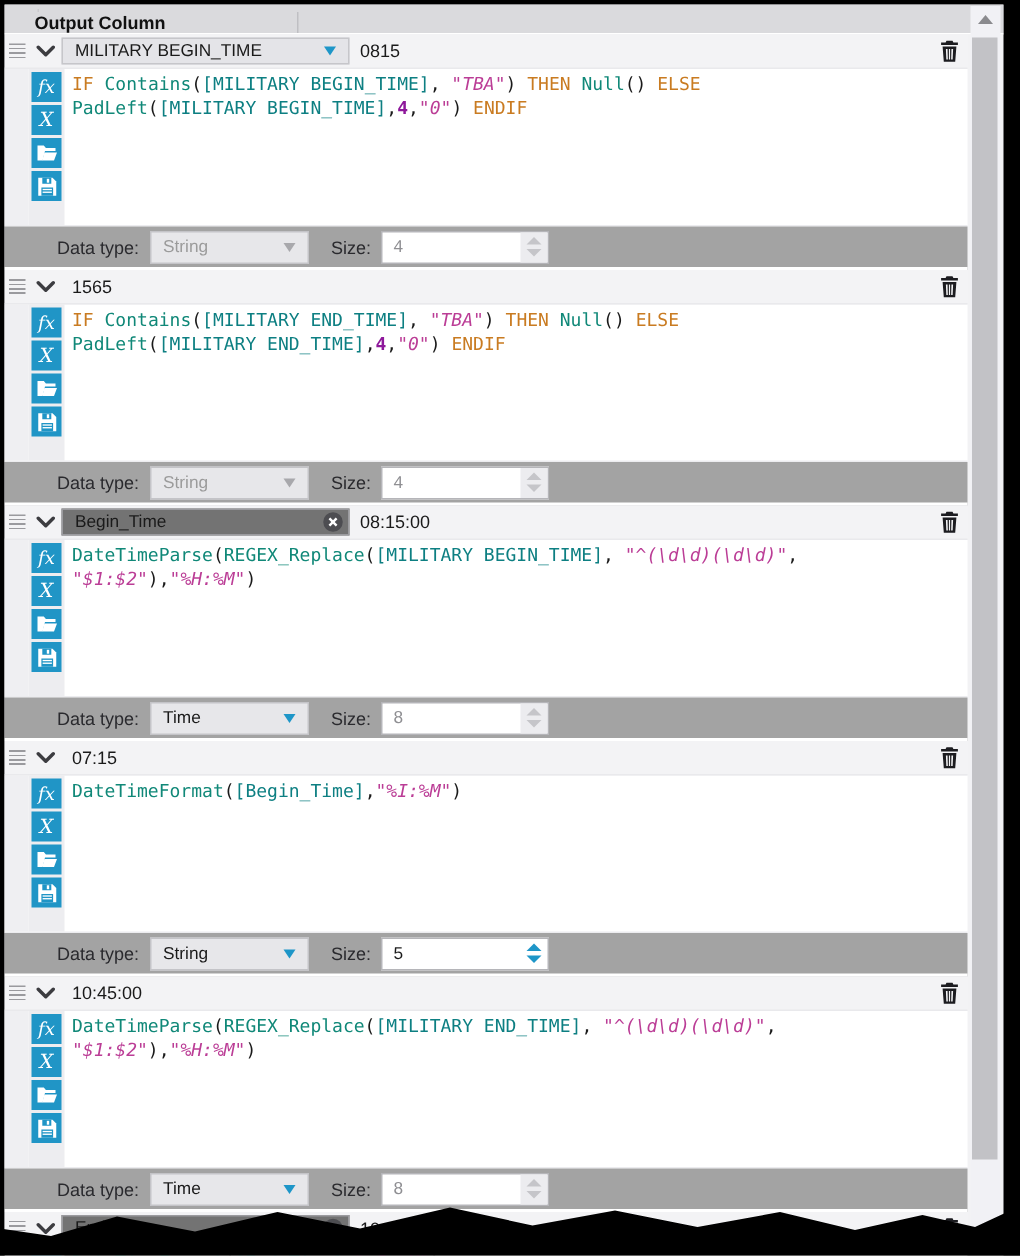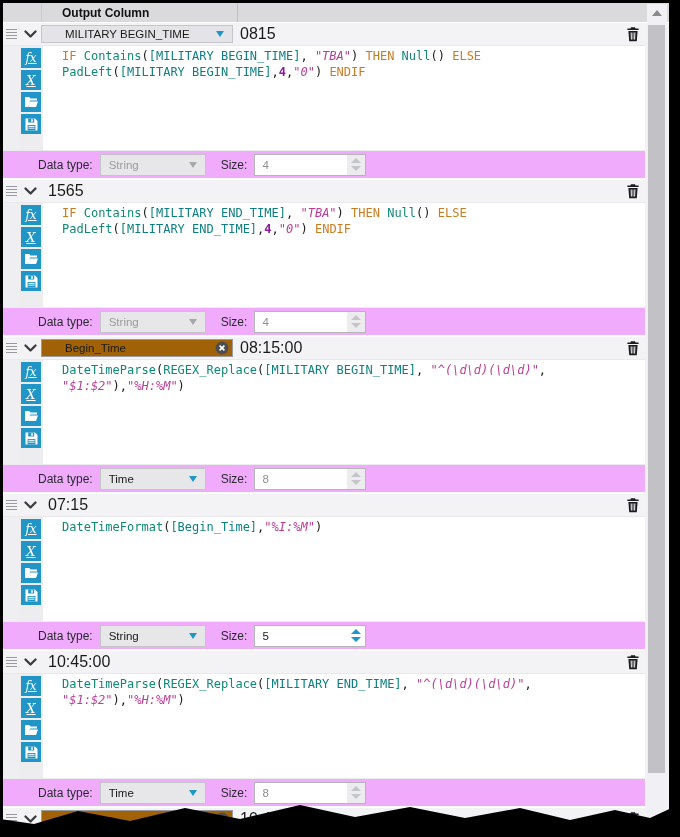--- a/index.html
+++ b/index.html
@@ -2,59 +2,59 @@
 <html><head>
 <meta charset="utf-8">
 <style>
   html,body{margin:0;padding:0;background:#222;}
   .frame{position:relative;width:680px;height:837px;background:#000;overflow:hidden;
          font-family:"Liberation Sans",sans-serif;}
   .app{position:absolute;left:3px;top:3px;width:666px;height:834px;background:#f2f2f4;overflow:hidden;}
   .content{margin-right:24px;}
 
   
-  .header-row{height:19px;background:#dadadd;display:flex;border-bottom:1px solid #fff;}
+  .header-row{height:19px;background:#dadadd;display:flex;border-bottom:1px solid #fff;flex-direction:column;}
   .rs{width:16px;height:100%;}
   .cs{width:22px;height:100%;border-right:1px solid #cacace;}
   .h-oc{width:196px;padding-left:20px;font-weight:bold;font-size:12px;color:#111;box-sizing:border-box;border-right:1px solid #bfbfc3;height:100%;display:flex;align-items:center;}
   .h-dp{flex:1;padding-left:8px;font-weight:bold;font-size:12px;color:#111;height:100%;display:flex;align-items:center;}
 
   
   .row{height:22px;display:flex;align-items:center;background:#f3f3f5;border-bottom:1px solid #e9e9ec;position:relative;}
   .grip{width:16px;display:flex;justify-content:center;}
   .grip i{display:block;width:11px;height:11px;
      background:repeating-linear-gradient(#9a9a9e 0 1px,transparent 1px 3px);}
   .chev{width:22px;display:flex;justify-content:center;align-items:center;}
-  .namebox{width:192px;height:18px;box-sizing:border-box;display:flex;align-items:center;position:relative;font-size:11.5px;color:#1a1a1a;padding-left:15px;}
+  .namebox{width:192px;height:18px;box-sizing:border-box;display:flex;align-items:center;position:relative;font-size:11.5px;color:#1a1a1a;}
   .name-select{background:#e4e4e8;border:1px solid #c6c6ca;}
-  .name-input{background:#a16207;border:1px solid #9b9b9f;}
+  .name-input{background:#737373;border:1px solid #9b9b9f;}
   .name-text{padding-left:8px;flex:1;white-space:nowrap;overflow:hidden;}
   .dd-arrow{width:0;height:0;border-left:4.5px solid transparent;border-right:4.5px solid transparent;border-top:6px solid #1e96c8;margin-right:8px;}
   .clear-btn{margin-right:3px;flex:0 0 auto;display:flex;}
-  .preview{flex:1;padding-left:7px;font-size:16px;color:#1a1a1a;}
+  .preview{flex:1;padding-left:7px;font-size:12px;color:#1a1a1a;}
   .trash{width:20px;display:flex;justify-content:center;align-items:center;margin-right:2px;}
 
   
   .body{display:flex;background:#fff;height:104px;border-bottom:1px solid #ececef;}
   .body.partial{height:46px;border-bottom:none;}
   .rail2{width:16px;background:#efeff2;}
   .iconstrip{width:24px;background:#ededf0;display:flex;flex-direction:column;align-items:center;padding-top:2px;gap:2px;}
-  .tool{width:20px;height:20px;background:#2095c6;color:#fff;display:flex;align-items:center;justify-content:center;flex:0 0 auto;text-decoration:underline;}
+  .tool{width:20px;height:20px;background:#2095c6;color:#fff;display:flex;align-items:center;justify-content:center;flex:0 0 auto;}
   .tool .fx{font:italic 12px "DejaVu Serif",serif;}
   .tool .bx{font:italic 13px "DejaVu Serif",serif;}
-  .code{flex:1;font-family:"DejaVu Sans Mono",monospace;font-size:12px;line-height:15.5px;padding:3px 0 0 5px;white-space:pre;overflow:hidden;margin-left:14px;}
+  .code{flex:1;font-family:"DejaVu Sans Mono",monospace;font-size:12px;line-height:15.5px;padding:3px 0 0 5px;white-space:pre;overflow:hidden;}
   .tk-kw{color:#c97b21;}
   .tk-fn{color:#108878;}
   .tk-col{color:#0d7f82;}
   .tk-str{color:#bb3d96;font-style:italic;}
   .tk-num{color:#8e189b;font-weight:bold;}
   .tk-op{color:#1a1a1a;}
 
   
-  .dtype-row{height:27px;display:flex;align-items:center;background:#f0abfc;border-bottom:2px solid #fff;padding-left:35px;box-sizing:content-box;font-size:12px;color:#2a2a2e;}
+  .dtype-row{height:27px;display:flex;align-items:center;background:#a3a3a3;border-bottom:2px solid #fff;padding-left:35px;box-sizing:content-box;font-size:12px;color:#2a2a2e;}
   .dt-label{margin-right:7px;}
   .dd{width:104px;height:20px;background:#e7e7ea;border:1px solid #c4c4c8;display:flex;align-items:center;font-size:11.5px;color:#1a1a1a;}
   .dd .dtext{flex:1;padding-left:8px;}
   .dd.disabled .dtext{color:#9b9b9b;}
   .dd.disabled .dd-arrow{border-top-color:#a8a8ac;}
   .sz-label{margin-left:15px;margin-right:7px;}
   .spin{width:110px;height:20px;background:#fff;border:1px solid #b5b5b9;display:flex;align-items:center;position:relative;font-size:11.5px;color:#1a1a1a;}
   .spin .sval{padding-left:7px;flex:1;}
   .spin.disabled .sval{color:#8f8f93;}
   .spin .arrows{width:18px;align-self:stretch;display:flex;flex-direction:column;align-items:center;justify-content:center;gap:3px;}

